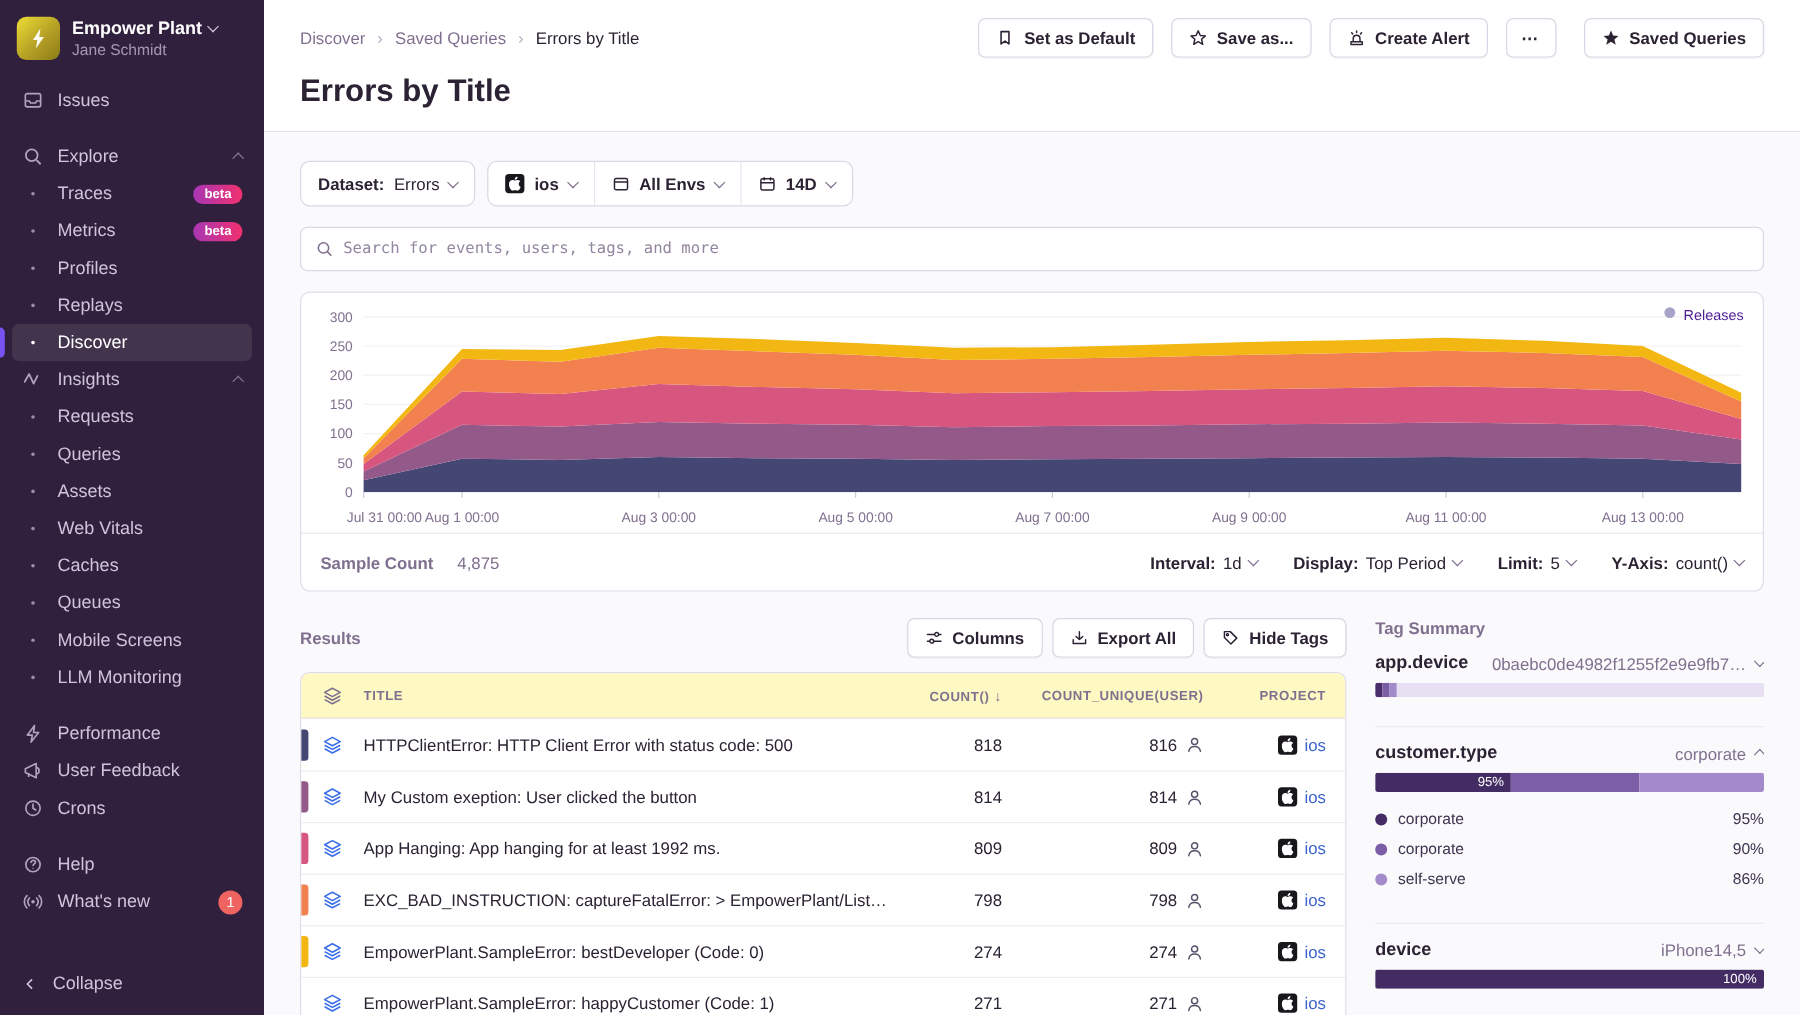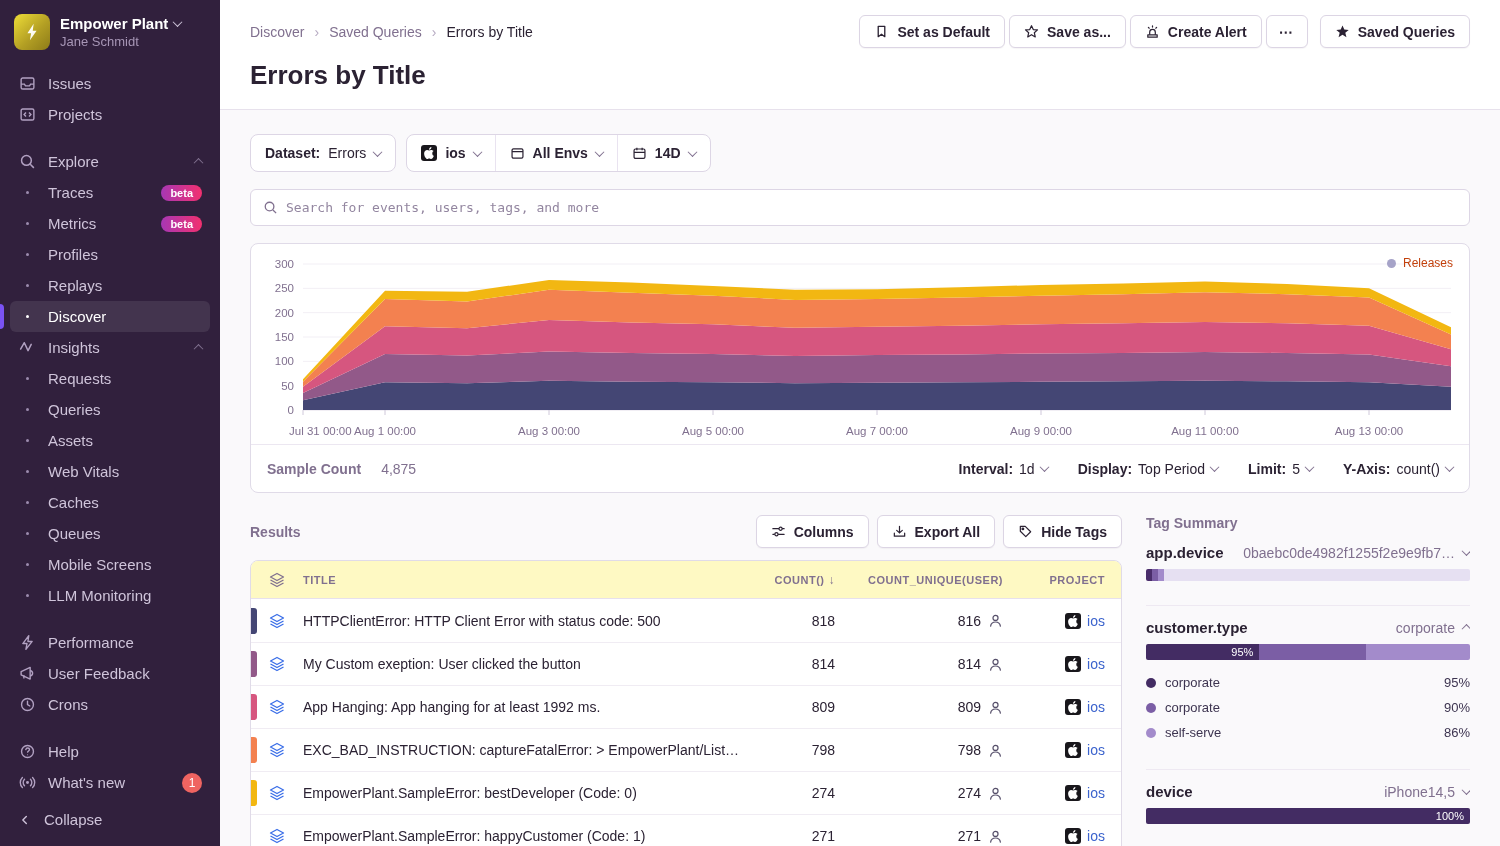--- a/index.html
+++ b/index.html
@@ -25,21 +25,21 @@
   .badge-num { margin-left:auto; width:20px; height:20px; border-radius:50%; background:#ef6461; color:#fff; font-size:12px; display:flex; align-items:center; justify-content:center; }
   .collapse-row { padding:10px 18px 18px 18px; display:flex; gap:12px; align-items:center; font-size:15px; cursor:pointer; color:#cfc4da; }
 
   
   .main { flex:1; display:flex; flex-direction:column; min-width:0; }
   .topbar { background:#fff; border-bottom:1px solid #e7e1ec; padding:15px 30px 18px 30px; }
   .top-row { display:flex; align-items:center; }
   .crumbs { display:flex; align-items:center; gap:10px; font-size:14px; color:#80708f; }
   .crumbs .sep { color:#b6aac2; font-size:14px; }
   .crumb-cur { color:#2b2233; }
-  .actions { margin-left:auto; display:flex; gap:4px; align-items:center; }
+  .actions { margin-left:auto; display:flex; gap:15px; align-items:center; }
   .btn { display:flex; align-items:center; gap:8px; height:33px; padding:0 14px; background:#fff; border:1px solid #dcd5e4; border-radius:6px; font-size:14px; font-weight:700; color:#2b2233; cursor:pointer; box-shadow:0 1px 1px rgba(43,34,51,0.04); font-family:inherit; }
   .btn .bic { display:flex; color:#2b2233; }
   .btn.dots { padding:0 12px; letter-spacing:2px; font-weight:700; }
   .btn.saved { margin-left:8px; }
   .page-title { font-size:26px; font-weight:700; margin-top:12px; color:#2b2233; }
 
   .content { padding:24px 30px 0 30px; flex:1; min-height:0; }
 
   
   .filter-row { display:flex; gap:10px; }
@@ -50,21 +50,21 @@
   .fseg + .fseg { border-left:1px solid #e9e3f0; }
   .chev { width:7px; height:7px; border-right:1.6px solid #80708f; border-bottom:1.6px solid #80708f; transform:rotate(45deg) translate(-1px,-1px); display:inline-block; }
   .chev.up { transform:rotate(-135deg) translate(-1px,-1px); }
 
   .searchbar { margin-top:17px; height:37px; background:#fff; border:1px solid #ddd6e5; border-radius:6px; display:flex; align-items:center; padding:0 12px; gap:8px; }
   .searchbar input { border:none; outline:none; flex:1; font-family:"DejaVu Sans Mono", monospace; font-size:13px; color:#2b2233; background:transparent; }
   .searchbar input::placeholder { color:#9386a0; }
 
   
   .chart-panel { margin-top:17px; background:#fff; border:1px solid #e0dbe8; border-radius:8px; position:relative; }
-  .legend { position:absolute; top:12px; right:16px; display:flex; align-items:center; gap:7px; font-size:12px; color:#c2410c; cursor:pointer; }
+  .legend { position:absolute; top:12px; right:16px; display:flex; align-items:flex-start; gap:7px; font-size:12px; color:#4c1d95; cursor:pointer; }
   .legend .ldot { width:9px; height:9px; border-radius:50%; }
   .chart-foot { border-top:1px solid #ece7f1; height:48px; display:flex; align-items:center; padding:0 16px; }
   .sample { font-size:14px; color:#80708f; display:flex; gap:20px; align-items:baseline; }
   .sample b { font-weight:700; }
   .foot-controls { margin-left:auto; display:flex; gap:30px; }
   .fctl { display:flex; align-items:center; gap:6px; font-size:14px; cursor:pointer; }
   .fctl b { font-weight:700; }
 
   
   .results-wrap { margin-top:22px; display:flex; gap:24px; align-items:flex-start; }
@@ -125,29 +125,20 @@
 
   <nav class="nav">
     <div class="nav-item">
       <span class="ic">
           <svg width="17" height="17" viewBox="0 0 16 16" fill="none" stroke="currentColor" stroke-width="1.3">
             <rect x="2" y="2.8" width="12" height="10.4" rx="1.5"></rect>
             <path d="M2 8.6h3.1l1 1.6h3.8l1-1.6H14"></path>
           </svg>
         </span>
       <span>Issues</span>
-    </div>
-    <div class="nav-item">
-      <span class="ic">
-          <svg width="17" height="17" viewBox="0 0 16 16" fill="none" stroke="currentColor" stroke-width="1.3">
-            <rect x="2" y="2.8" width="12" height="10.4" rx="1.5"></rect>
-            <path d="M6.6 6.2 4.8 8l1.8 1.8M9.4 6.2 11.2 8l-1.8 1.8"></path>
-          </svg>
-        </span>
-      <span>Projects</span>
     </div>
     <div class="nav-gap"></div>
 
     <div class="nav-item">
       <span class="ic">
           <svg width="17" height="17" viewBox="0 0 16 16" fill="none" stroke="currentColor" stroke-width="1.4">
             <circle cx="7" cy="7" r="4.6"></circle>
             <path d="M10.6 10.6 14 14"></path>
           </svg>
         </span>

